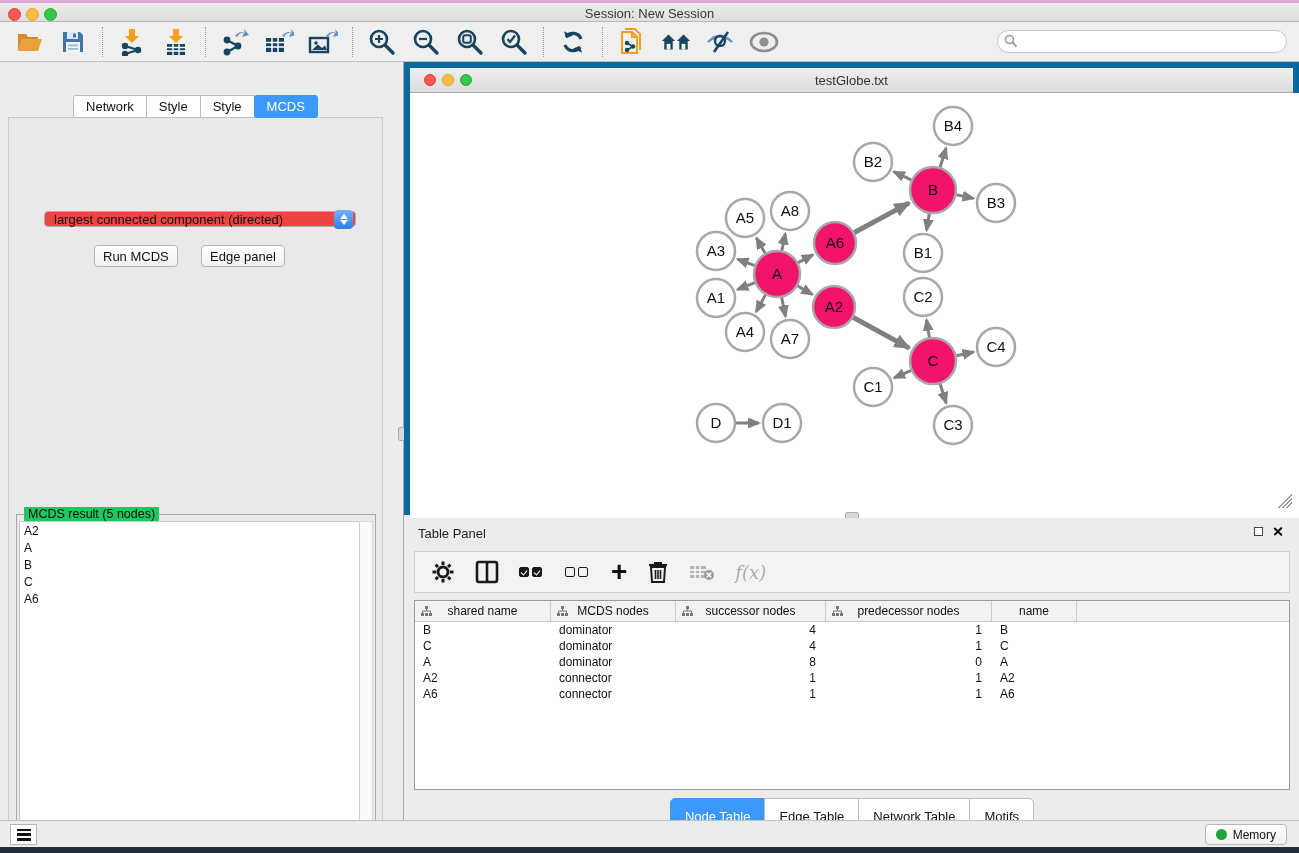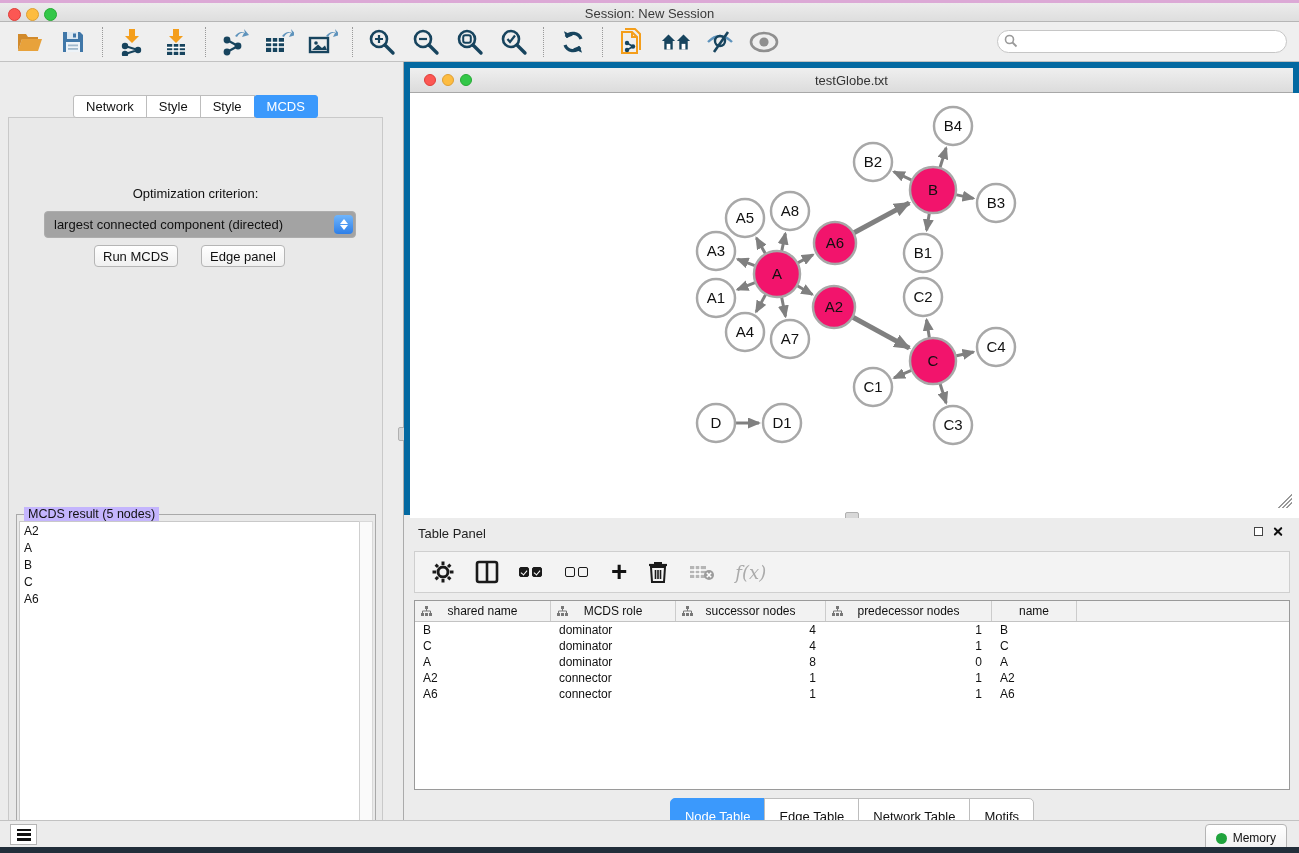--- a/index.html
+++ b/index.html
@@ -37,34 +37,34 @@
   .panel-close::after { transform:rotate(-45deg); }
 
   .cp-tabs { position:absolute; left:0; top:33px; width:390px; display:flex; justify-content:center; z-index:2; }
   .cp-tab { border:1px solid #BDBDBD; background:#fff; padding:3px 12px; font-size:13px; color:#111; margin-right:-1px; }
   .cp-tab.first { border-radius:3px 0 0 3px; }
   .cp-tab.last { border-radius:0 3px 3px 0; }
   .cp-tab.active { background:#3B99FC; border-color:#3B99FC; color:#fff; border-radius:3px; }
 
   .cp-body { position:absolute; left:8px; top:55px; width:375px; height:745px; background:#E9E9E9; border:1px solid #C9C9C9; }
   .opt-label { position:absolute; left:0; width:100%; top:68px; text-align:center; font-size:13px; color:#111; }
-  .combo { position:absolute; left:35px; top:93px; width:312px; height:27px; background:#a3a3a3;
+  .combo { position:absolute; left:35px; top:93px; width:312px; height:16px; background:#ef4444;
     border:1px solid #ADADAD; border-radius:4px; display:flex; align-items:center; }
   .combo .combo-text { flex:1; padding-left:9px; font-size:13px; color:#111; white-space:nowrap; overflow:hidden; }
   .combo .stepper { width:19px; height:19px; margin-right:2px; border-radius:4px;
     background:linear-gradient(#6FB5FC,#2E7FE8); position:relative; }
   .stepper::before { content:""; position:absolute; left:5.5px; top:4px;
     border-left:4px solid transparent; border-right:4px solid transparent; border-bottom:5px solid #fff; }
   .stepper::after { content:""; position:absolute; left:5.5px; bottom:4px;
     border-left:4px solid transparent; border-right:4px solid transparent; border-top:5px solid #fff; }
   .cp-btn { position:absolute; top:127px; height:22px; background:linear-gradient(#fff,#F0F0F0);
     border:1px solid #B5B5B5; border-radius:4px; font-size:13px; color:#111;
     font-family:"Liberation Sans",sans-serif; padding:0 8px; }
   .fieldset { position:absolute; left:7px; top:396px; width:360px; height:341px; border:1px solid #A9A9A9; }
-  .fieldset .legend { position:absolute; left:7px; top:-8px; background:#c4b5fd; padding:0 4px; font-size:12.5px; color:#111; }
+  .fieldset .legend { position:absolute; left:7px; top:-8px; background:#22c55e; padding:0 4px; font-size:12.5px; color:#111; }
   .listbox { position:absolute; left:2px; top:6px; width:342px; height:333px; background:#fff; border:1px solid #C9C9C9; overflow:hidden; }
   .listbox .item { font-size:12px; color:#111; padding:1.5px 0 1.5px 4px; }
   .list-scroll { position:absolute; right:2px; top:6px; width:14px; height:333px; background:#FAFAFA; border:1px solid #D8D8D8; border-left:1px solid #CFCFCF; }
 
   .v-divider { position:absolute; left:403px; top:62px; width:1px; height:758px; background:#ABABAB; }
   .v-handle { position:absolute; left:398px; top:427px; width:10px; height:14px; background:#D8D8D8; border:1px solid #B0B0B0; border-radius:2px; }
   .h-handle { position:absolute; left:845px; top:512px; width:14px; height:8px; background:#D8D8D8; border:1px solid #B0B0B0; border-radius:2px; }
 
   
   .net-window { position:absolute; left:404px; top:62px; width:895px; height:453px;
@@ -109,21 +109,21 @@
   .tp-tab.last { border-radius:0 5px 5px 0;text-decoration:underline; }
   .tp-tab.active { background:#3B99FC; border-color:#3B99FC; color:#fff; }
 
   
   .statusbar { position:absolute; left:0; top:820px; width:1299px; height:27px;
     background:#ECECEC; border-top:1px solid #C2C2C2; }
   .list-btn { position:absolute; left:10px; top:3px; width:27px; height:21px; background:#fff;
     border:1px solid #B5B5B5; display:flex; align-items:center; justify-content:center; }
   .list-glyph { width:14px; height:12px; display:flex; flex-direction:column; justify-content:space-between; }
   .list-glyph span { display:block; height:2.6px; background:#111; position:relative; }
-  .memory-btn { position:absolute; right:12px; top:3px; height:28px; background:linear-gradient(#fff,#F0F0F0);
+  .memory-btn { position:absolute; right:12px; top:3px; height:21px; background:linear-gradient(#fff,#F0F0F0);
     border:1px solid #B5B5B5; border-radius:4px; display:flex; align-items:center; gap:6px; padding:0 10px;
     font-size:12px; color:#111; font-family:"Liberation Sans",sans-serif; }
   .mem-dot { width:11px; height:11px; border-radius:50%; background:#1FA33C; }
   .desktop-band { position:absolute; left:0; top:847px; width:1299px; height:6px; background:#222E3A; }
 </style>
 </head>
 <body>
 
 <div class="titlebar">
   <span class="tl red" style="left:8px"></span>
@@ -284,21 +284,20 @@
 </div>
 
 <div class="control-panel">
   <div class="cp-tabs">
     <div class="cp-tab first">Network</div>
     <div class="cp-tab">Style</div>
     <div class="cp-tab">Style</div>
     <div class="cp-tab last active">MCDS</div>
   </div>
   <div class="cp-body">
-    <div class="opt-label">Optimization criterion:</div>
     <div class="combo">
       <span class="combo-text">largest connected component (directed)</span>
       <span class="stepper"></span>
     </div>
     <button class="cp-btn" style="left:85px">Run MCDS</button>
     <button class="cp-btn" style="left:192px">Edge panel</button>
     <div class="fieldset">
       <span class="legend">MCDS result (5 nodes)</span>
       <div class="listbox" id="mcds-list">
           <div class="item">A2</div>
@@ -510,21 +509,21 @@
         <span>shared name</span>
       </div>
       <div class="t-hcell">
         <svg class="sort-ico" width="11" height="11" viewBox="0 0 11 11">
             <rect x="4" y="0" width="3" height="3" fill="#777"></rect>
             <rect x="0" y="7" width="3" height="3" fill="#777"></rect>
             <rect x="4" y="7" width="3" height="3" fill="#777"></rect>
             <rect x="8" y="7" width="3" height="3" fill="#777"></rect>
             <path d="M5.5 3 V5 M1.5 7 V5 H9.5 V7" stroke="#777" fill="none"></path>
           </svg>
-        <span>MCDS role</span>
+        <span>MCDS nodes</span>
       </div>
       <div class="t-hcell">
         <svg class="sort-ico" width="11" height="11" viewBox="0 0 11 11">
             <rect x="4" y="0" width="3" height="3" fill="#777"></rect>
             <rect x="0" y="7" width="3" height="3" fill="#777"></rect>
             <rect x="4" y="7" width="3" height="3" fill="#777"></rect>
             <rect x="8" y="7" width="3" height="3" fill="#777"></rect>
             <path d="M5.5 3 V5 M1.5 7 V5 H9.5 V7" stroke="#777" fill="none"></path>
           </svg>
         <span>successor nodes</span>

